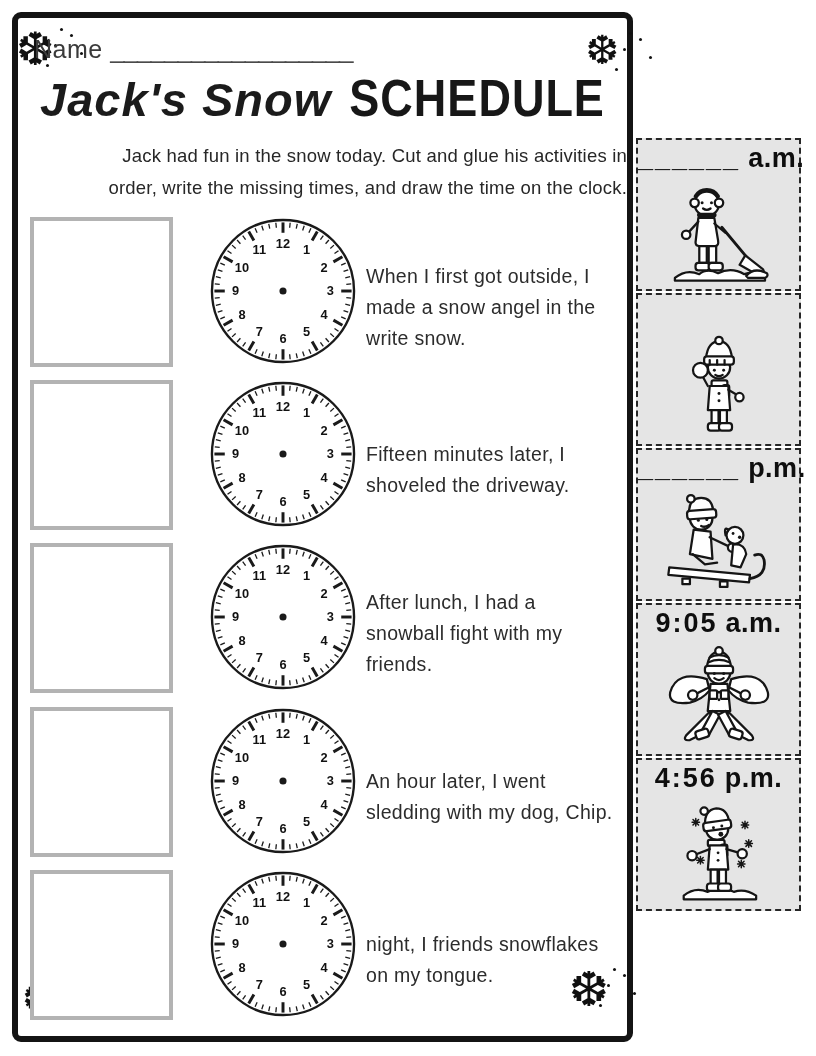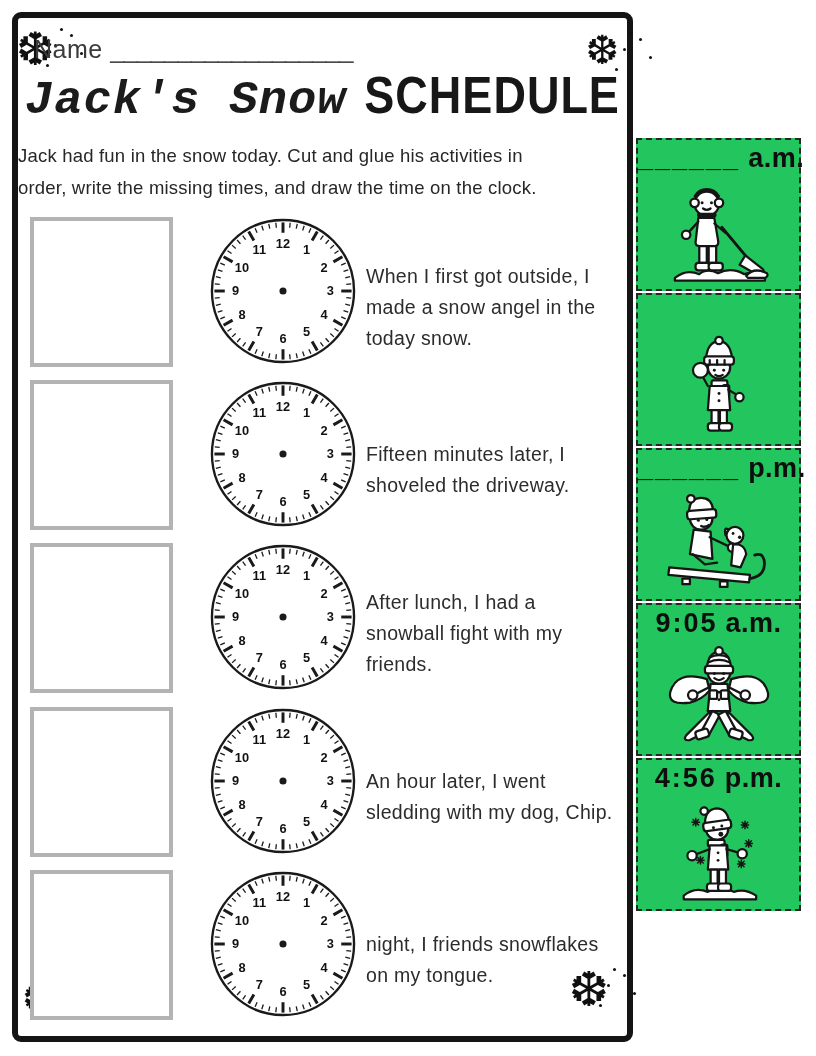--- a/index.html
+++ b/index.html
@@ -33,52 +33,52 @@
     background:#111;box-shadow:16px -10px 0 #111,-8px 20px 0 #111,26px 8px 0 #111,6px -16px 0 #111;
     top:18px;left:38px;
   }
   .flake-tl{left:-2px;top:8px;font-size:46px;}
   .flake-tr{right:8px;top:12px;font-size:40px;}
   .flake-bl{left:4px;bottom:16px;font-size:42px;}
   .flake-br{right:18px;bottom:22px;font-size:48px;}
   
   .title{position:absolute;top:54px;left:0;right:0;text-align:center;white-space:nowrap;}
   .title-script{
-    font-family:Liberation Mono, monospace;font-style:italic;font-weight:700;
+    font-family:Liberation Sans, sans-serif;font-style:italic;font-weight:700;
     font-size:47px;color:#1b1b1b;margin-right:18px;letter-spacing:1px;
   }
   .title-block{
     font-family:"Liberation Sans",sans-serif;font-weight:900;
     font-size:45px;letter-spacing:1px;color:#171717;
     display:inline-block;transform:scaleY(1.14);transform-origin:60% 80%;
   }
   
   .instructions{
-    position:absolute;top:122px;left:0;right:9px;text-align:left;
+    position:absolute;top:122px;left:0;right:0;text-align:right;
     font-size:18.5px;line-height:32px;color:#272727;letter-spacing:.2px;
   }
   
   .row{position:absolute;left:0;width:100%;height:152px;}
   .row-1{top:197px}.row-2{top:360px}.row-3{top:523px}.row-4{top:687px}.row-5{top:850px}
   .gluebox{
     position:absolute;left:12px;top:2px;width:135px;height:142px;
     border:4px solid #b3b3b3;background:#fff;
   }
   .clockwrap{position:absolute;left:190px;top:1px;width:150px;height:150px;}
   .clockwrap svg{display:block;width:150px;height:150px;}
   .rowtext{
     position:absolute;left:348px;top:16px;height:152px;width:266px;
     display:flex;flex-direction:column;justify-content:center;
     font-size:19.5px;line-height:31px;color:#2c2c2c;letter-spacing:.3px;
   }
   
   .sidebar{position:absolute;left:636px;top:138px;width:165px;}
   .card{
     box-sizing:border-box;width:165px;height:153px;
-    border:2px dashed #262626;background:#22c55e;margin-bottom:2px;
+    border:2px dashed #262626;background:#e5e5e5;margin-bottom:2px;
     position:relative;text-align:center;
   }
   .card-label{
     margin-top:3px;font-size:27px;font-weight:bold;color:#0e0e0e;
     letter-spacing:.5px;white-space:nowrap;
   }
   .card-label .blankable{letter-spacing:2px;}
   .card-img{
     position:absolute;left:0;right:0;top:35px;bottom:2px;
     display:flex;align-items:center;justify-content:center;
@@ -187,21 +187,21 @@
           <text x="28" y="80.50000000000001" text-anchor="middle" font-size="13" font-weight="bold" font-family="Liberation Sans, sans-serif" fill="#111">9</text>
           <text x="34.430780618346944" y="56.49999999999999" text-anchor="middle" font-size="13" font-weight="bold" font-family="Liberation Sans, sans-serif" fill="#111">10</text>
           <text x="51.99999999999998" y="38.93078061834696" text-anchor="middle" font-size="13" font-weight="bold" font-family="Liberation Sans, sans-serif" fill="#111">11</text>
           <text x="75.99999999999999" y="32.5" text-anchor="middle" font-size="13" font-weight="bold" font-family="Liberation Sans, sans-serif" fill="#111">12</text>
           <circle cx="76" cy="76" r="3.6" fill="#1a1a1a"></circle>
         </svg>
       </div>
     <div class="rowtext">
       <div>When I first got outside, I</div>
       <div>made a snow angel in the</div>
-      <div>today snow.</div>
+      <div>write snow.</div>
     </div>
   </div>
 
   <div class="row row-2">
     <div class="gluebox"></div>
     <div class="clockwrap">
         <svg viewBox="0 0 152 152">
           <circle cx="76" cy="76" r="72" fill="#fff" stroke="#1a1a1a" stroke-width="2.4"></circle>
           <line x1="76" y1="17" x2="76" y2="6.5" stroke="#1a1a1a" stroke-width="3"></line>
           <line x1="82.74208588076365" y1="11.85333774874637" x2="83.26472819710192" y2="6.880728271904999" stroke="#1a1a1a" stroke-width="1.3"></line>

